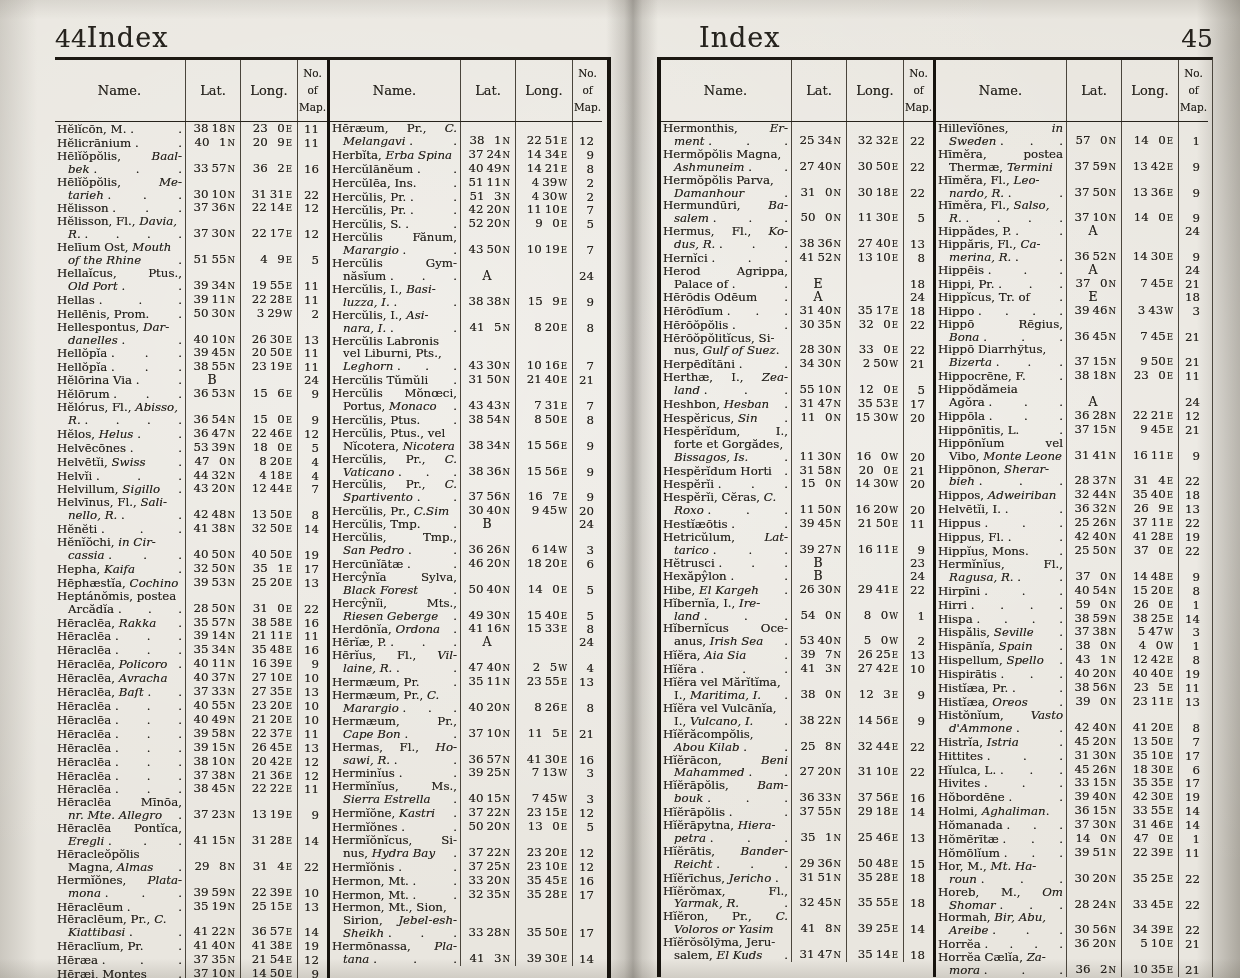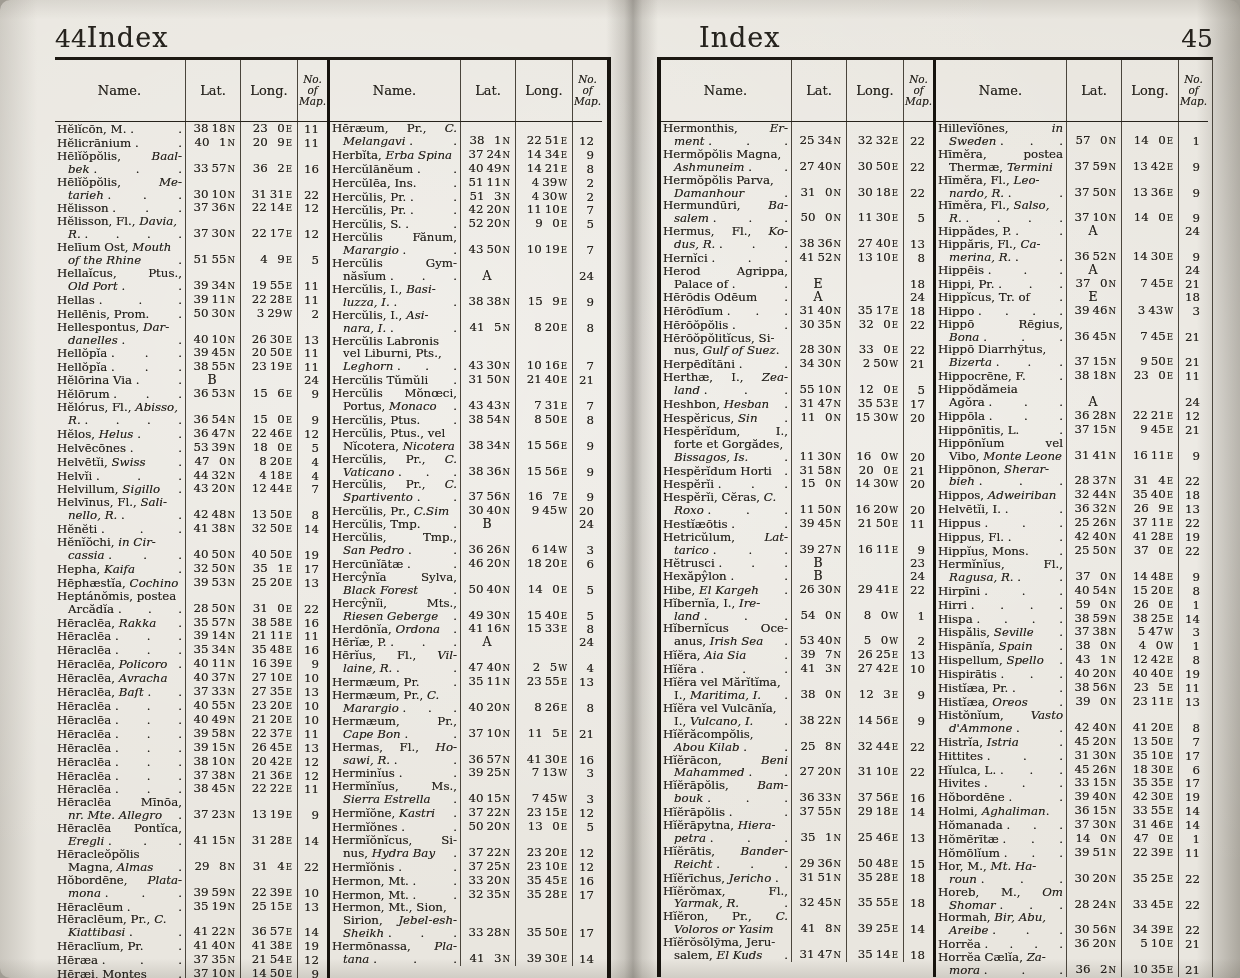--- a/index.html
+++ b/index.html
@@ -7,40 +7,39 @@
   .scan{position:relative;width:1240px;height:978px;
     background:
       radial-gradient(ellipse at 30% 35%, rgba(255,255,255,.30), rgba(255,255,255,0) 65%),
       radial-gradient(ellipse at 78% 45%, rgba(255,255,255,.22), rgba(255,255,255,0) 60%),
       linear-gradient(to right, rgba(96,90,78,.22), rgba(96,90,78,0) 3%, rgba(96,90,78,0) 96.5%, rgba(70,64,52,.38)),
       linear-gradient(to bottom, rgba(96,90,78,.14), rgba(96,90,78,0) 2%, rgba(96,90,78,0) 98%, rgba(96,90,78,.18)),
       #e9e6df;
     font-family:"DejaVu Serif","Liberation Serif",serif;
     color:#26231e;
     text-shadow:0 0 .4px rgba(38,32,24,.55);
-    border-radius:10px;
   }
   .gutter{position:absolute;top:0;bottom:0;left:606px;width:52px;z-index:4;pointer-events:none;
     background:linear-gradient(to right, rgba(60,54,44,0), rgba(60,54,44,.18) 35%, rgba(42,37,29,.34) 52%, rgba(60,54,44,.16) 70%, rgba(60,54,44,0));}
   .page{position:absolute;top:0;height:978px;box-sizing:border-box;padding-top:13px;}
   .page-left{left:55px;width:556px;}
   .page-right{left:657px;width:556px;}
   .page-hdr{height:44px;display:flex;align-items:flex-end;padding-bottom:5px;box-sizing:border-box;}
   .pnum{font-size:25px;line-height:26px;}
   .ptitle{flex:1;text-align:left;font-size:27px;line-height:28px;letter-spacing:1px;}
   .hdr-spacer{width:42px;}
   
   .tbl{display:flex;border-top:3px solid #1d1913;}
   .page-left .tbl{border-right:4px solid #16130e;}
   .page-right .tbl{border-left:4px solid #16130e;border-right:1px solid #4a453c;}
   .colgroup{display:flex;flex-direction:column;}
   .colgroup + .colgroup{border-left:3.5px solid #16130e;}
   .thead{display:flex;height:61px;border-bottom:1.6px solid #26221b;}
   .th{display:flex;align-items:center;justify-content:center;text-align:center;font-size:13px;box-sizing:border-box;}
-  .th.c-map{font-size:10.5px;line-height:11px;padding:0 1px;font-style:italic;}
+  .th.c-map{font-size:10.5px;line-height:17px;padding:0 1px;}
   .row{display:flex;align-items:stretch;}
   .cell{display:flex;flex-direction:column;justify-content:flex-end;box-sizing:border-box;}
   .c-name{width:130px;padding:0 3px 0 2px;}
   .c-lat{width:55px;}
   .c-lon{width:57px;}
   .c-map{width:30px;}
   .c-lat,.c-lon,.c-map{border-left:1px solid #4a453c;}
   
   .nl{font-size:11.8px;line-height:12.9px;white-space:nowrap;}
   .nl.cont{padding-left:11px;}
@@ -845,21 +844,21 @@
             <div class="cell c-lon">
               <div class="vw"><span class="deg">31</span><span class="min">4</span><span class="dir">E</span></div>
             </div>
             <div class="cell c-map">
               <div class="vw">22</div>
             </div>
           </div>
           <div class="row">
             <div class="cell c-name">
               <div class="nl jl">
-                <span>Hŏbordēne,</span>
+                <span>Hermĭŏnes,</span>
                 <span><i>Plata-</i></span>
               </div>
               <div class="nl cont jl">
                 <span><i>mona</i> .</span>
                 <span>.</span>
                 <span>.</span>
               </div>
             </div>
             <div class="cell c-lat">
               <div class="vw"><span class="deg">39</span><span class="min">59</span><span class="dir">N</span></div>

